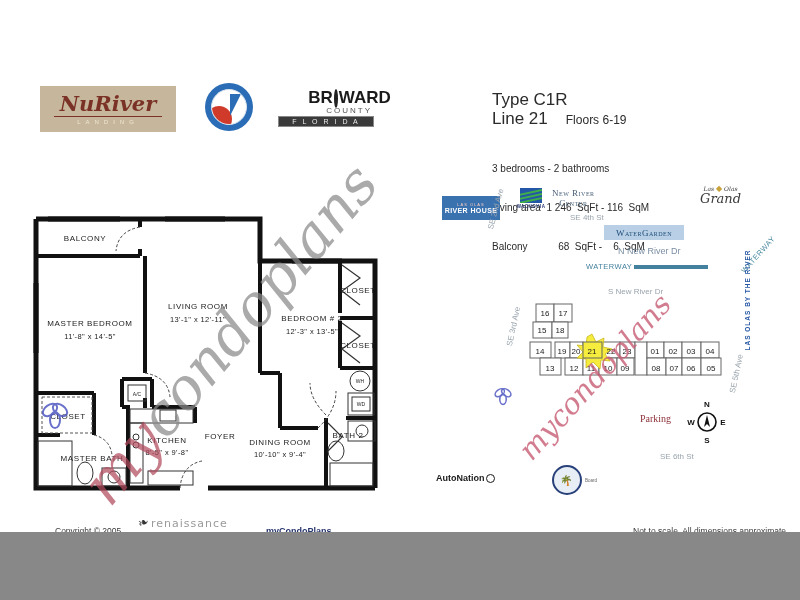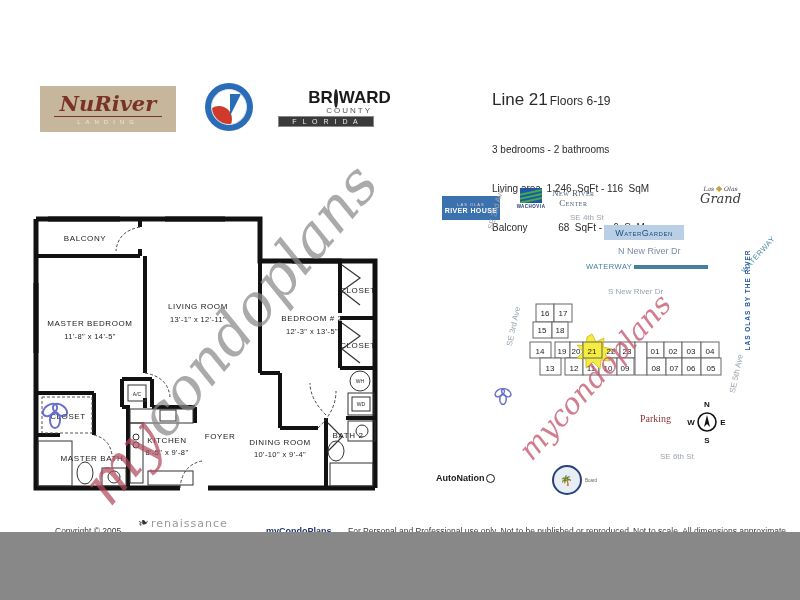--- a/index.html
+++ b/index.html
@@ -20,21 +20,21 @@
                   border-left:11px solid #2a6cb5;border-bottom:22px solid transparent;}
   #broward{left:278px;top:88px;width:96px;text-align:center;color:#1a1a1a;}
   #broward .big{font-size:17px;font-weight:bold;letter-spacing:0;display:flex;align-items:center;justify-content:center;margin-left:47px;}
   #broward .o-seal{display:inline-block;width:15px;height:15px;border-radius:50%;border:2px solid #222;
                    background:radial-gradient(#d03a2a 0 30%,#fff 31% 60%,#9db3c8 61%);margin:0 1px;}
   #broward .county{font-size:8px;letter-spacing:2px;color:#555;text-align:right;margin:-2px 2px 1px 0;}
   #broward .florida{font-size:7px;letter-spacing:2px;color:#eee;background:#3a3a3a;border:1px solid #888;padding:1px 0;}
   
   #unitinfo{left:492px;top:90px;color:#2b2b2b;}
   #unitinfo .t1{font-size:17px;line-height:19px;}
-  #unitinfo .t2{font-size:17px;line-height:19px;display:flex;align-items:baseline;gap:2px;}
+  #unitinfo .t2{font-size:17px;line-height:19px;display:flex;align-items:baseline;gap:18px;}
   #unitinfo .t2 .floors{font-size:12px;}
   #unitinfo .details{margin-top:6px;font-size:10px;line-height:13px;white-space:pre;}
   
   #floorplan{left:30px;top:193px;}
   #floorplan text{font-family:"Liberation Sans",sans-serif;fill:#222;}
   .roomlbl{font-size:8px;letter-spacing:.6px;}
   .dimlbl{font-size:7.5px;letter-spacing:.4px;}
   .tiny{font-size:5px;}
   
   #wm-plan{left:-10px;top:300px;width:480px;text-align:center;transform:rotate(-50deg);
@@ -53,21 +53,21 @@
               display:flex;flex-direction:column;align-items:center;justify-content:center;}
   #riverhouse .tiny-red{font-size:4px;letter-spacing:1px;color:#f3c8c0;}
   #riverhouse .main{font-size:7px;font-weight:bold;letter-spacing:.4px;}
   #wachovia{left:512px;top:188px;width:38px;text-align:center;}
   #wachovia .box{width:22px;height:15px;background:#2456a8;margin:0 auto;position:relative;overflow:hidden;}
   #wachovia .box i{position:absolute;left:-2px;width:30px;height:2px;background:#3fae49;transform:rotate(-12deg);}
   #wachovia .name{font-size:4.5px;letter-spacing:.5px;color:#24356e;font-weight:bold;margin-top:1px;}
   #nrc{left:552px;top:188px;text-align:center;font-family:"Liberation Serif",serif;
        font-variant:small-caps;color:#4a6078;font-size:9px;line-height:10px;letter-spacing:.5px;}
   #watergarden{left:604px;top:225px;width:80px;height:15px;background:#b8cfe6;color:#1f4e79;
-       font-family:Liberation Sans, sans-serif;font-variant:small-caps;font-size:9px;
+       font-family:Liberation Serif, serif;font-variant:small-caps;font-size:9px;
        display:flex;align-items:center;justify-content:center;letter-spacing:.5px;}
   #lasolasgrand{left:700px;top:184px;text-align:center;color:#3a3a3a;font-family:"DejaVu Serif",serif;font-style:italic;}
   #lasolasgrand .top{font-size:6px;}
   #lasolasgrand .top .diamond{color:#c8a23a;font-size:8px;}
   #lasolasgrand .main{font-size:13px;line-height:11px;}
   #waterway-line{left:634px;top:265px;width:74px;height:4px;background:#44819e;}
   #parking{left:620px;top:413px;color:#8d3039;font-size:10px;font-family:"Liberation Serif",serif;margin-left:20px;}
   #lasolasriver{left:744px;top:355px;width:110px;transform:rotate(-90deg);transform-origin:0 0;
        color:#2757a5;font-size:6.5px;font-weight:bold;letter-spacing:1px;text-align:center;}
   #autonation{left:436px;top:473px;font-size:9px;font-weight:bold;color:#1a1a1a;}
@@ -104,20 +104,21 @@
     <div class="big">
       <span>BR</span>
         <span class="o-seal"></span>
         <span>WARD</span>
     </div>
     <div class="county">COUNTY</div>
     <div class="florida">F L O R I D A</div>
   </div>
 
   <div class="abs" id="unitinfo">
+    <div class="t1">Type C1R</div>
     <div class="t2">
       <span>Line 21</span>
       <span class="floors">Floors 6-19</span>
     </div>
     <div class="details">
       <div>3 bedrooms - 2 bathrooms</div>
       <div>Living area  1 246  SqFt - 116  SqM</div>
       <div>Balcony           68  SqFt -    6  SqM</div>
     </div>
   </div>
@@ -377,16 +378,15 @@
     <div class="seal">🌴</div>
     <div class="board">Board</div>
   </div>
 
   <div class="abs foot" style="left:55px;top:526px">Copyright © 2005</div>
   <div class="abs" id="renlogo">
     <span class="fly">❧</span>
     <span class="name">renaissance</span>
   </div>
   <div class="abs" id="mcp-brand">myCondoPlans</div>
-  <div class="abs foot" style="left:348px;top:526px">For Personal and Professional use only.  Not to be published or reproduced.</div>
   <div class="abs foot" style="left:633px;top:526px">Not to scale.  All dimensions approximate.</div>
 
 </div>
 
 </body></html>

